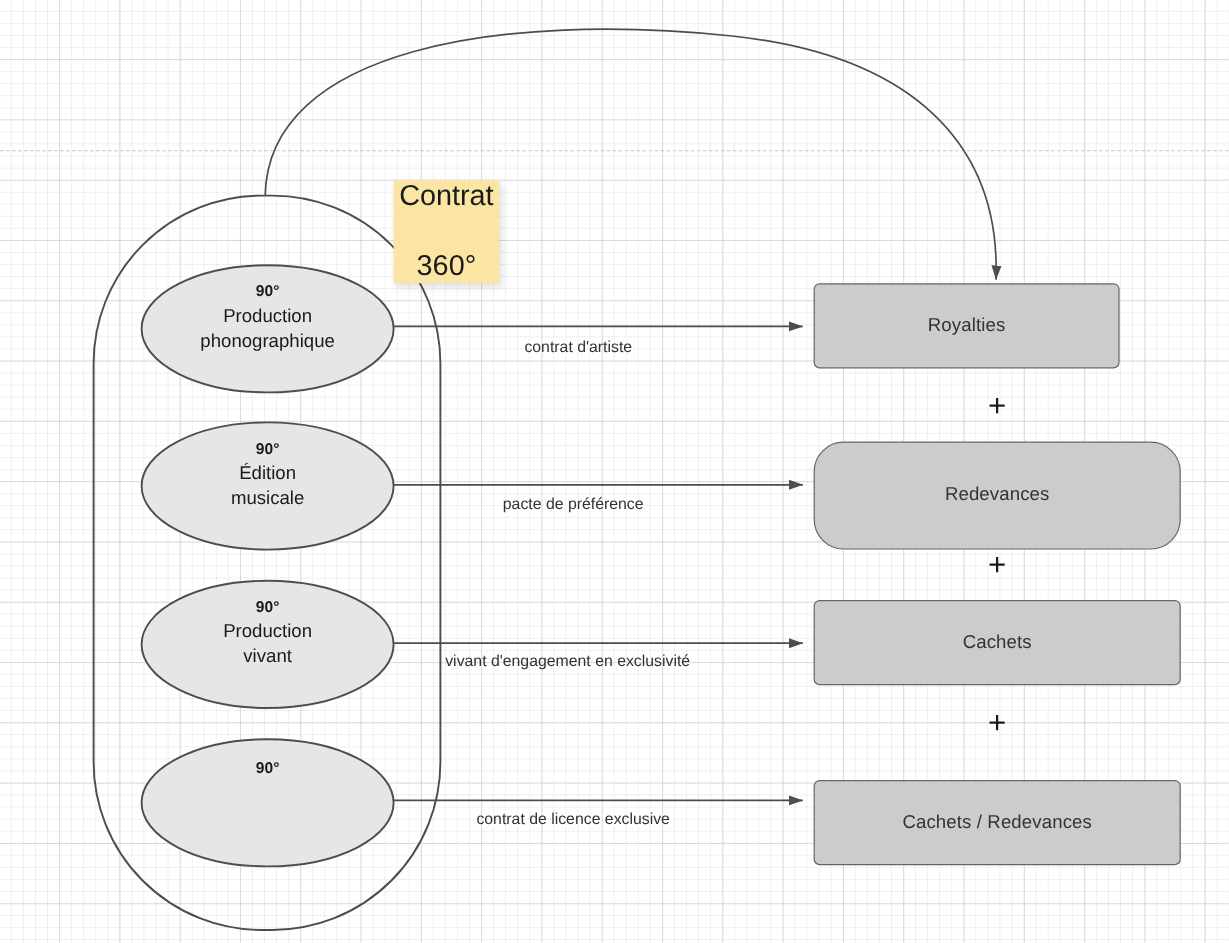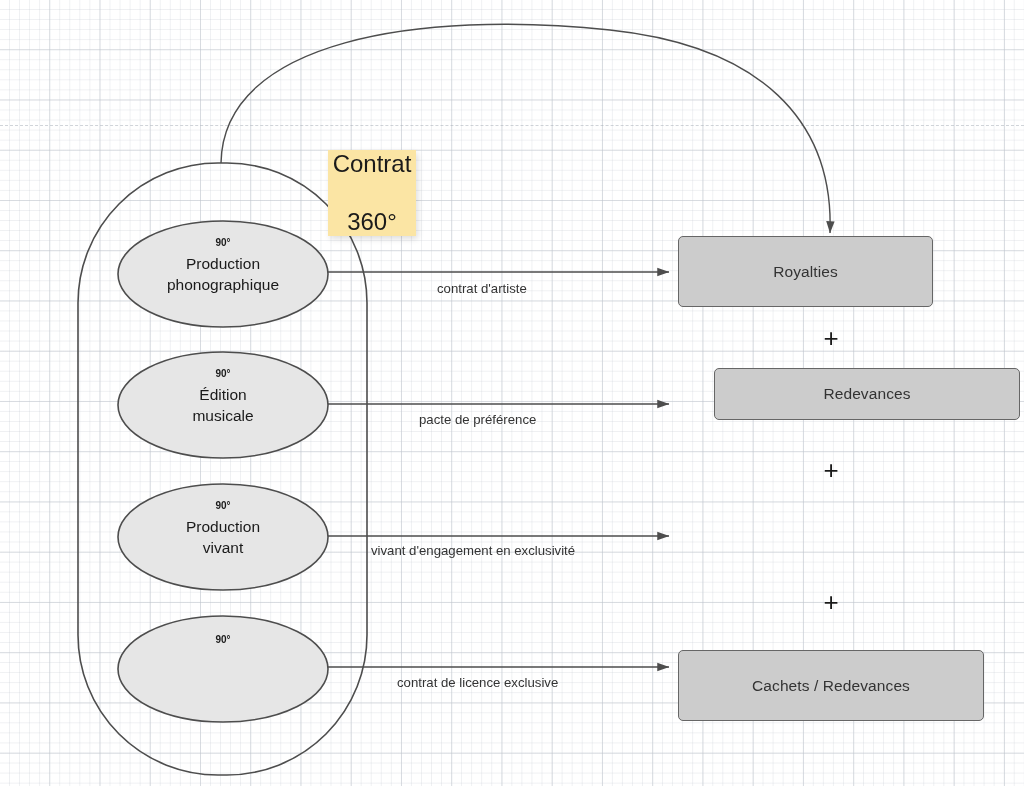--- a/index.html
+++ b/index.html
@@ -81,21 +81,21 @@
     position: absolute;
     text-align: center;
     color: #1a1a1a;
     font-size: 15.5px;
     line-height: 21px;
     pointer-events: none;
   }
   .ell-label .deg {
     font-weight: bold;
     display: block;
-    font-size: 10px;
+    font-size: 13px;
   }
   .edge-label {
     position: absolute;
     color: #333333;
     font-size: 13.2px;
     white-space: nowrap;
   }
   .sticky-note {
     position: absolute;
     background: #fbe5a4;
@@ -173,24 +173,27 @@
 
   <div class="edge-label" style="left:437px; top:281px;text-align:right;">contrat d'artiste</div>
   <div class="edge-label" style="left:419px; top:412px;">pacte de préférence</div>
   <div class="edge-label" style="left:371px; top:543px;">vivant d'engagement en exclusivité</div>
   <div class="edge-label" style="left:397px; top:675px;">contrat de licence exclusive</div>
 
   <div class="box-node" style="left:678px; top:236px; width:255px; height:71px;">
     <span>Royalties</span>
   </div>
 
-  <div class="box-node" style="left:714px; top:368px; width:306px; height:52px;">
+  <div class="box-node" style="left:678px; top:368px; width:306px; height:90px;border-radius:25px;">
     <span>Redevances</span>
   </div>
 
+  <div class="box-node" style="left:678px; top:500px; width:306px; height:71px;">
+    <span>Cachets</span>
+  </div>
 
   <div class="box-node" style="left:678px; top:632px; width:306px; height:71px;margin-top:18px;">
     <span>Cachets / Redevances</span>
   </div>
 
   <div class="plus-sign" style="left:811px; top:325px;">+</div>
   <div class="plus-sign" style="left:811px; top:457px;">+</div>
   <div class="plus-sign" style="left:811px; top:589px;">+</div>
 
 </div>

